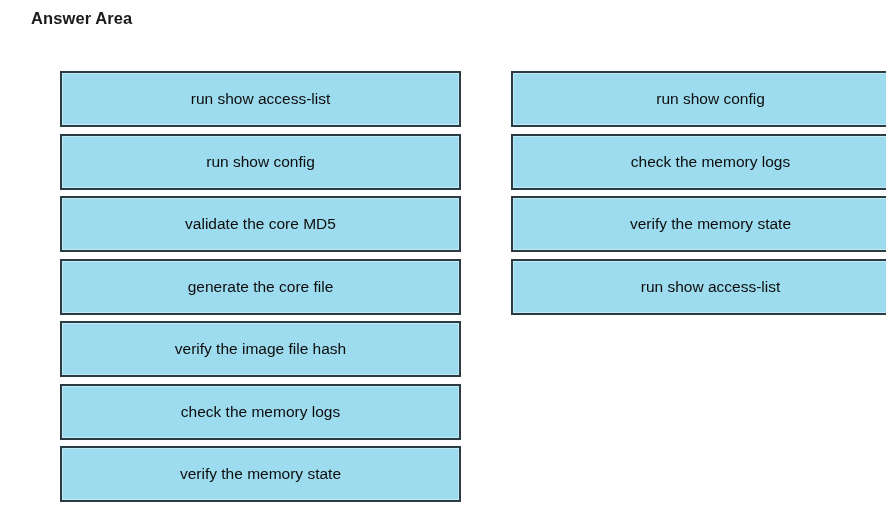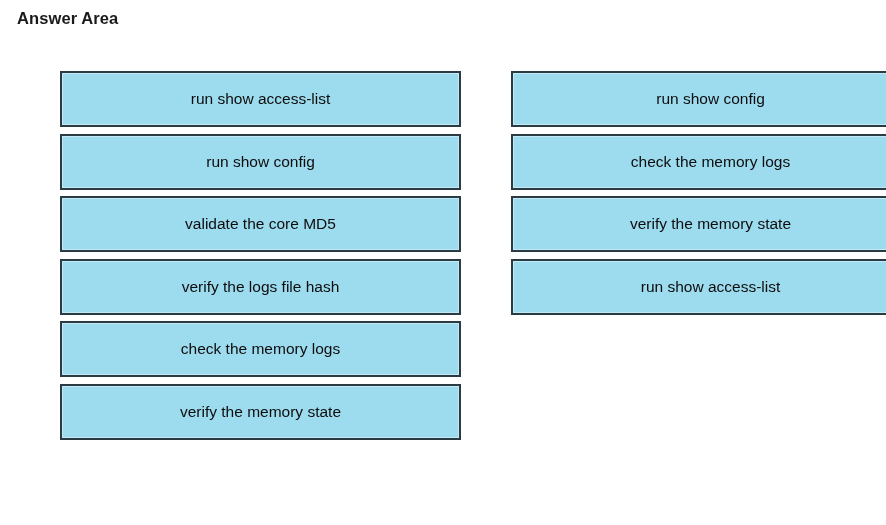--- a/index.html
+++ b/index.html
@@ -10,21 +10,21 @@
   body {
     width: 886px;
     height: 525px;
     position: relative;
     font-family: "Liberation Sans", sans-serif;
     overflow: hidden;
   }
 
   #page-title {
     position: absolute;
-    left: 17px;
+    left: 31px;
     top: 8px;
     font-size: 16.5px;
     font-weight: bold;
     color: #1a1a1a;
     letter-spacing: 0.1px;
     line-height: 20px;
     white-space: nowrap;
   }
 
   .columns {
@@ -84,21 +84,24 @@
     <div class="option-box">
       <span class="option-label">run show access-list</span>
     </div>
     <div class="option-box">
       <span class="option-label">run show config</span>
     </div>
     <div class="option-box">
       <span class="option-label">validate the core MD5</span>
     </div>
     <div class="option-box">
-      <span class="option-label">verify the logs file hash</span>
+      <span class="option-label">generate the core file</span>
+    </div>
+    <div class="option-box">
+      <span class="option-label">verify the image file hash</span>
     </div>
     <div class="option-box">
       <span class="option-label">check the memory logs</span>
     </div>
     <div class="option-box">
       <span class="option-label">verify the memory state</span>
     </div>
   </div>
 
   <div class="column right">

